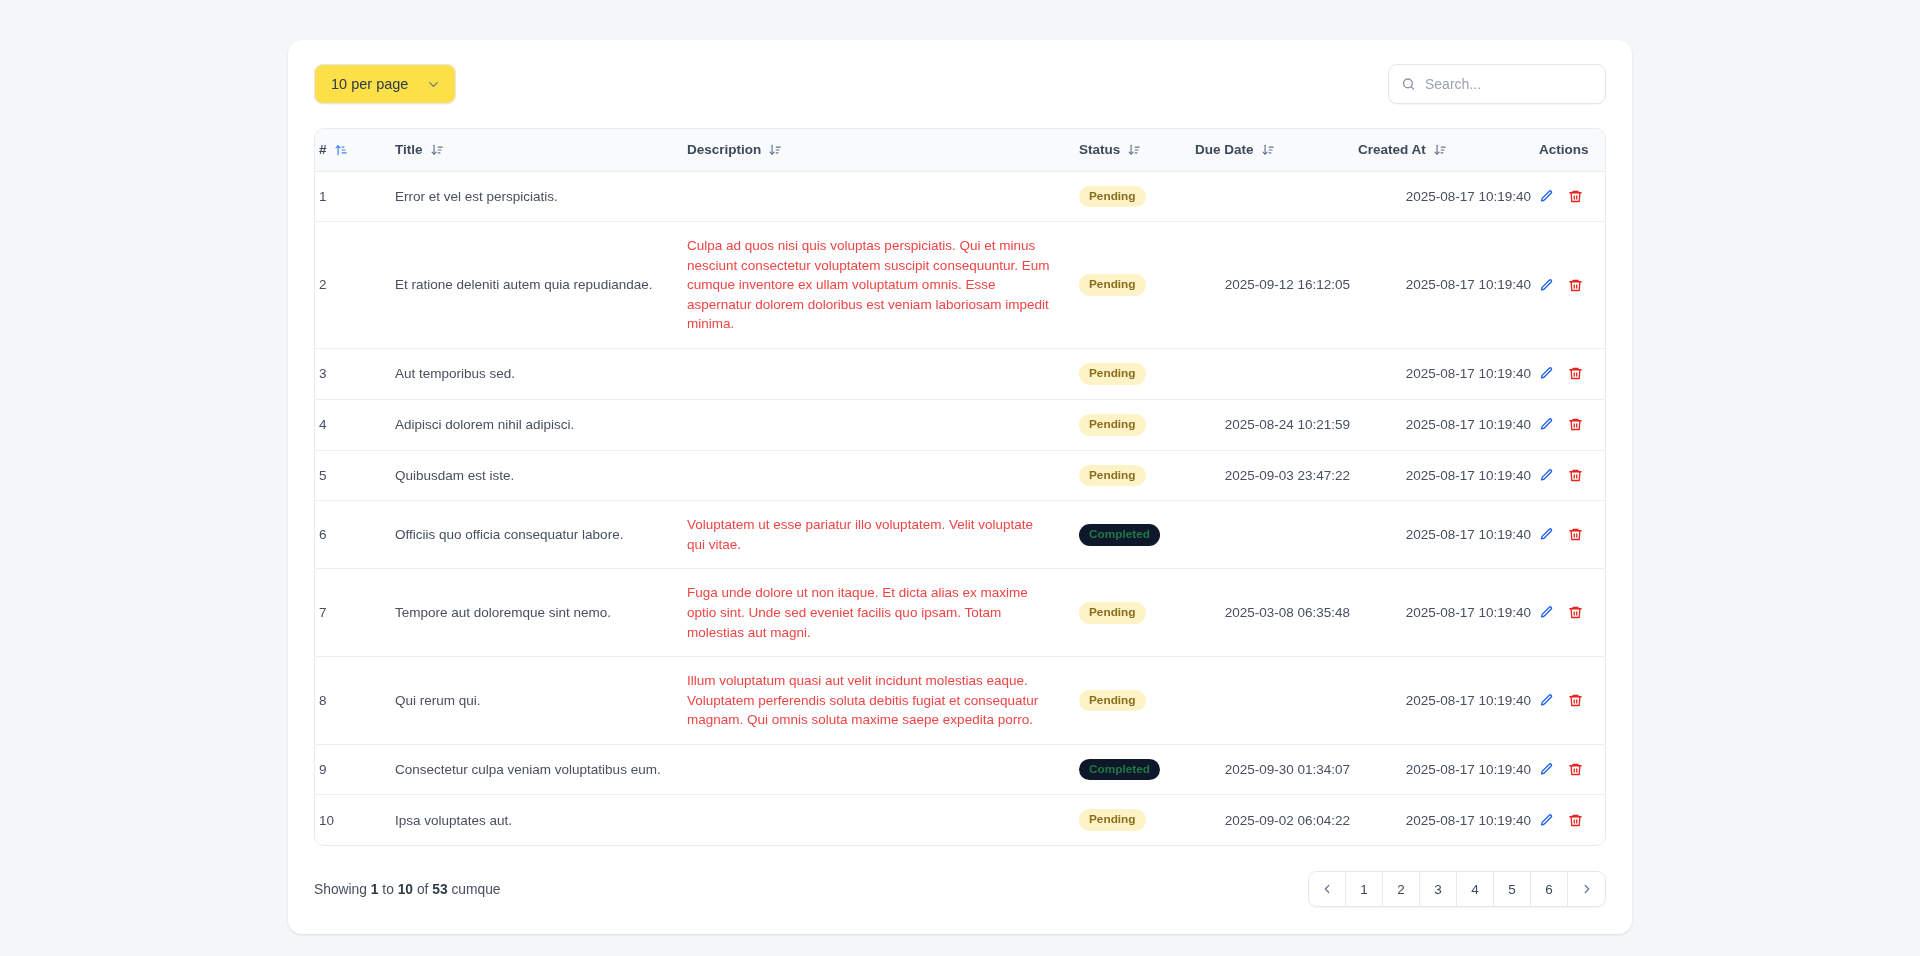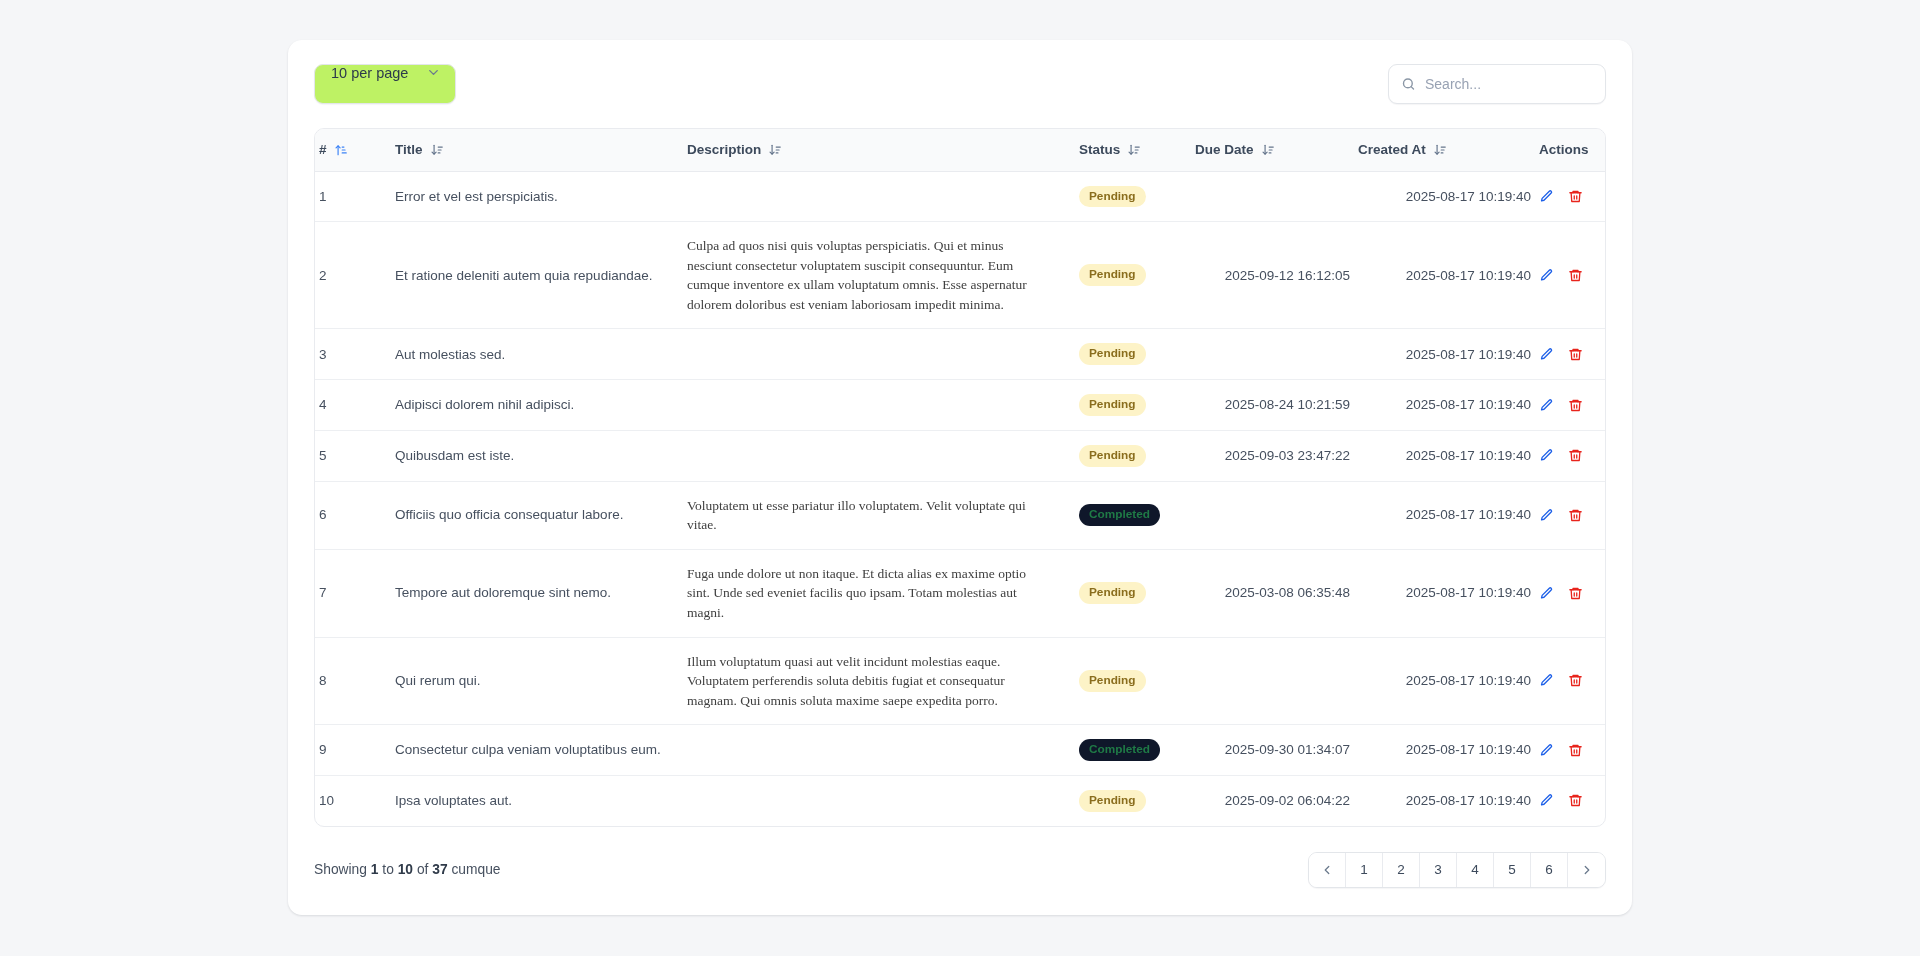--- a/index.html
+++ b/index.html
@@ -35,27 +35,27 @@
   .toolbar {
     display: flex;
     align-items: center;
     justify-content: space-between;
     height: 44px;
     margin-bottom: 22px;
   }
 
   .perpage {
     display: flex;
-    align-items: flex-start;
+    align-items: center;
     gap: 18px;
     height: 40px;
     padding: 0 14px 0 16px;
     border: 1px solid #e3e6ea;
     border-radius: 9px;
-    background: #bef264;
+    background: #fde047;
     color: #2c3a4b;
     font-size: 14.5px;
     cursor: pointer;
     box-shadow: 0 1px 1px rgba(16,24,40,.04);
   }
   .perpage .chev { display: flex; color: #6b7a8d; }
 
   .searchbox {
     position: relative;
     width: 218px;
@@ -120,21 +120,21 @@
   tbody td {
     font-size: 13.5px;
     color: #46505f;
     padding: 14px 4px;
     border-bottom: 1px solid #edeff2;
     vertical-align: middle;
     line-height: 1.45;
   }
   tbody tr:last-child td { border-bottom: none; }
   td.num { color: #46505f; padding-left: 4px; }
-  td.desc { color: #404040; padding-right: 24px; font-family: Liberation Serif, serif; }
+  td.desc { color: #ef4444; padding-right: 24px; }
   td.due, td.created { white-space: nowrap; text-align: right; }
 
   .badge {
     display: inline-block;
     padding: 3px 10px 4px;
     border-radius: 999px;
     font-size: 11.8px;
     font-weight: 600;
     line-height: 1.25;
     white-space: nowrap;
@@ -374,21 +374,21 @@
                       <path d="M19 6l-1 14H6L5 6"></path>
                       <line x1="10" y1="11" x2="10" y2="16"></line>
                       <line x1="14" y1="11" x2="14" y2="16"></line>
                     </svg>
                   </span>
                 </div>
               </td>
             </tr>
             <tr>
               <td class="num">3</td>
-              <td class="title">Aut molestias sed.</td>
+              <td class="title">Aut temporibus sed.</td>
               <td class="desc"></td>
               <td><span class="badge pending">Pending</span></td>
               <td class="due"></td>
               <td class="created">2025-08-17 10:19:40</td>
               <td>
                 <div class="actions">
                   <span class="icon-btn icon-edit">
                     <svg width="15" height="15" viewBox="0 0 24 24" fill="none" stroke="currentColor" stroke-width="2.1" stroke-linecap="round" stroke-linejoin="round">
                       <path d="M16.5 3.5a2.1 2.1 0 0 1 3 3L8 18l-4 1 1-4 11.5-11.5z"></path>
                     </svg>
@@ -592,21 +592,21 @@
     </div>
 
     <div class="footer">
 
       <div class="showing">
         <span>Showing</span>
         <b>1</b>
         <span>to</span>
         <b>10</b>
         <span>of</span>
-        <b>37</b>
+        <b>53</b>
         <span>cumque</span>
       </div>
 
       <div class="pager" id="pager">
         <div class="pg arrow">
           <span style="display:flex">
             <svg width="14" height="14" viewBox="0 0 24 24" fill="none" stroke="currentColor" stroke-width="2.2" stroke-linecap="round" stroke-linejoin="round">
                 <polyline points="15 18 9 12 15 6"></polyline>
               </svg>
           </span>

